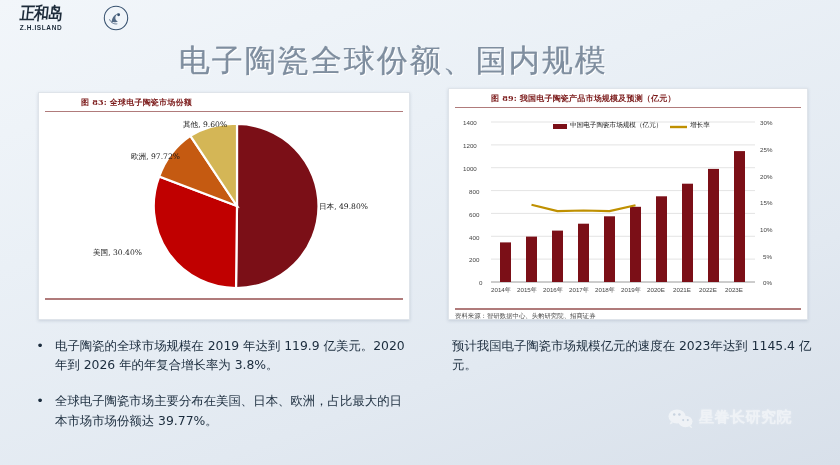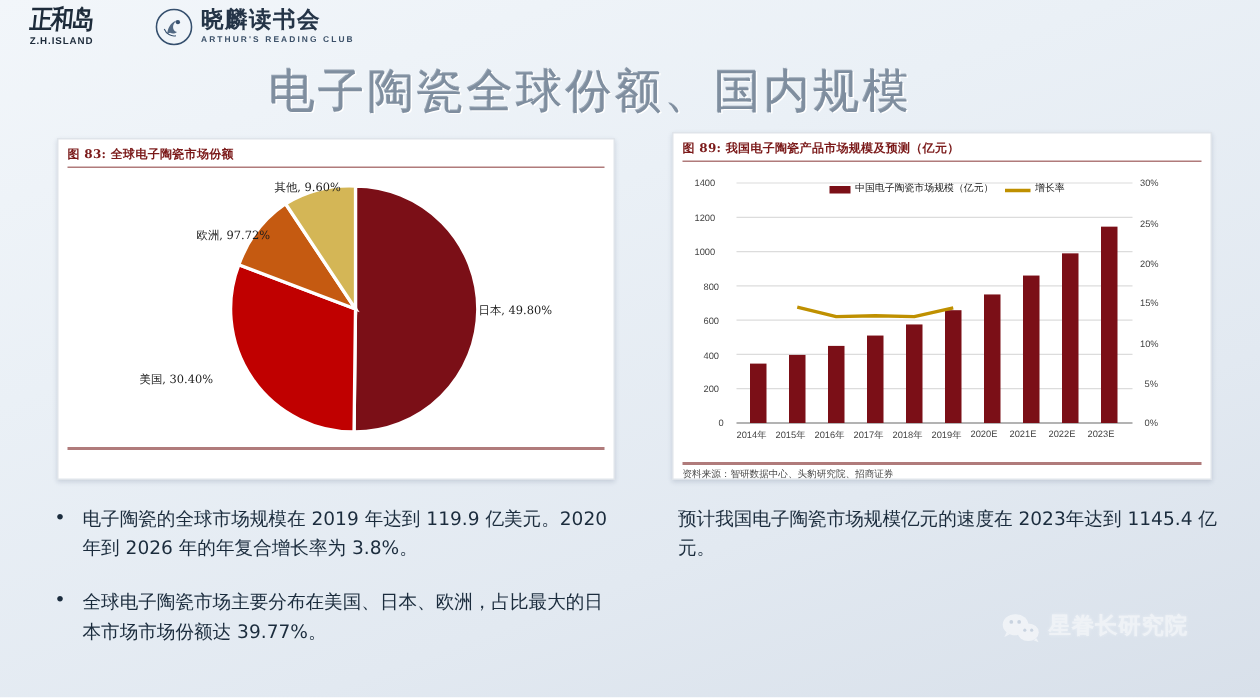--- a/index.html
+++ b/index.html
@@ -58,21 +58,21 @@
     position: absolute; background: #ffffff;
     border: 1px solid #dfe4ea;
     box-shadow: 0 1px 3px rgba(60,80,110,.18);
     padding: 4px 6px 3px 6px;
   }
   #panel-left  { left: 38px;  top: 92px; width: 372px; height: 228px; }
   #panel-right { left: 448px; top: 88px; width: 360px; height: 232px; }
   .fig-head {
     font-family: "DejaVu Serif", serif;
     font-size: 8px; font-weight: bold; color: #7b1a1a;
-    letter-spacing: .2px; white-space: nowrap;
+    letter-spacing: .2px; white-space: nowrap; margin-left: 36px;
   }
   .fig-rule { height: 1.4px; background: #b07b7b; margin: 3px 0 2px 0; }
   .fig-foot-rule { height: 1.4px; background: #b07b7b; margin: 2px 0 2px 0; }
   .fig-source {
     font-family: "DejaVu Serif", serif;
     font-size: 6.4px; color: #4a4a4a; white-space: nowrap;
   }
   
   .pie-area { position: relative; height: 182px; }
   .pie-label {
@@ -130,24 +130,20 @@
 
     <div class="logo-sep"></div>
 
     <div class="logo-arthur">
       <svg class="arthur-mark" viewBox="0 0 40 40">
         <circle cx="20" cy="20" r="18" fill="none" stroke="#36506e" stroke-width="1.6"></circle>
         <path d="M13 27c1-8 5-13 11-14-3 1-5 4-5 7 0 3 2 5 4 5-2 2-5 2-7 1" fill="#36506e" opacity=".85"></path>
         <circle cx="24" cy="15" r="2.2" fill="#36506e"></circle>
         <path d="M10 22c2 5 7 8 12 7" fill="none" stroke="#36506e" stroke-width="1.1"></path>
       </svg>
-      <div class="arthur-txt">
-        <div class="arthur-cn">晓麟读书会</div>
-        <div class="arthur-en">ARTHUR'S READING CLUB</div>
-      </div>
     </div>
   </div>
 
   <div class="slide-title">电子陶瓷全球份额、国内规模</div>
 
   <div class="panel" id="panel-left">
     <div class="fig-head">图 83:  全球电子陶瓷市场份额</div>
     <div class="fig-rule"></div>
 
     <div class="pie-area">

